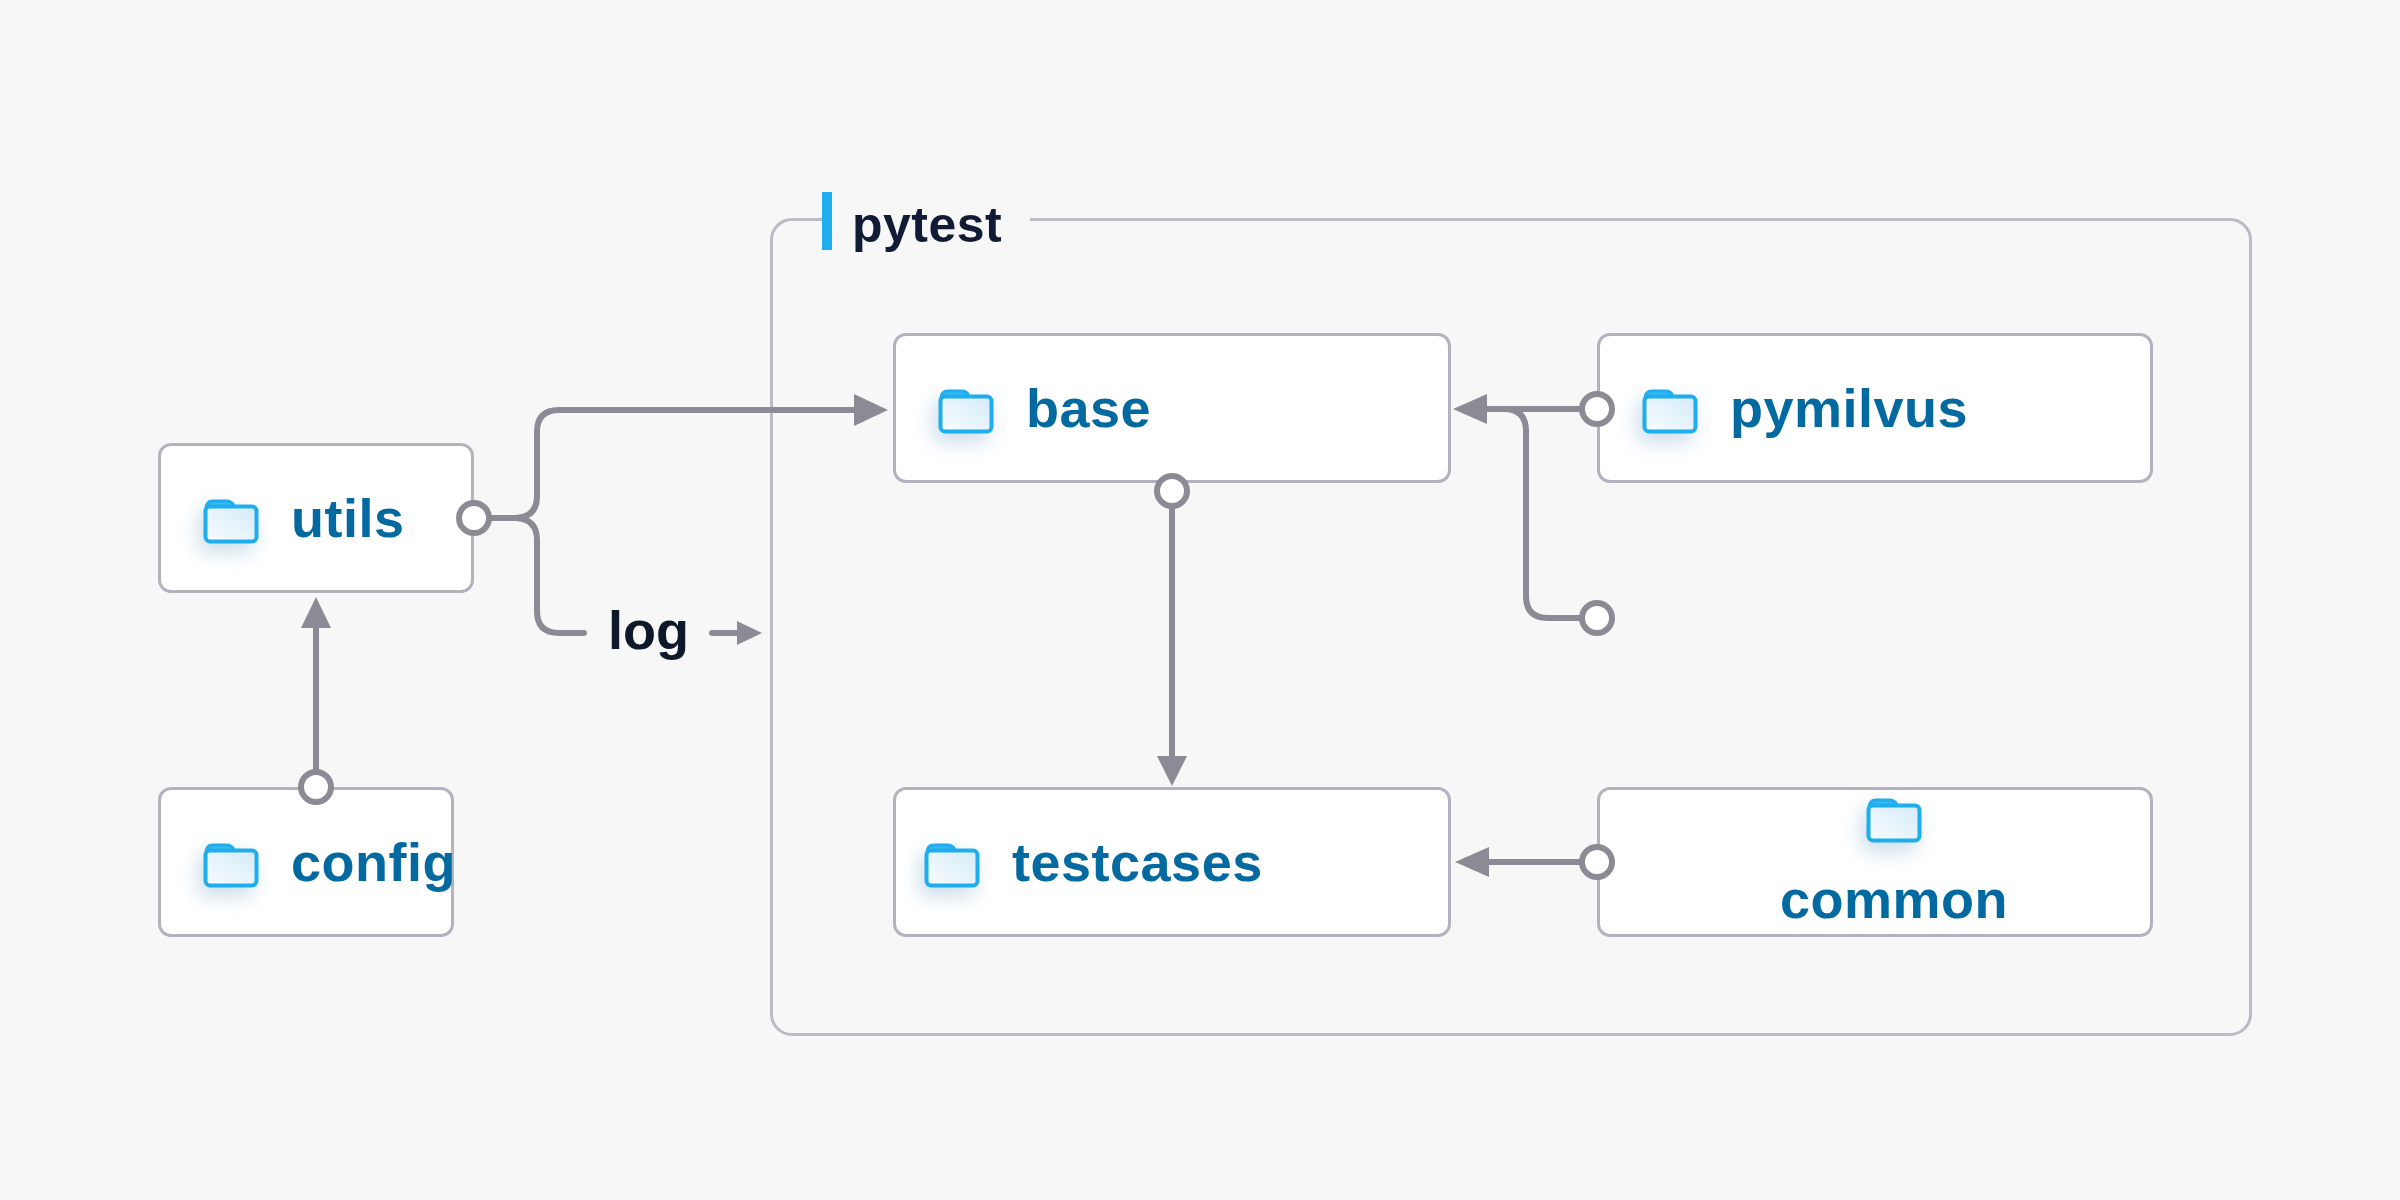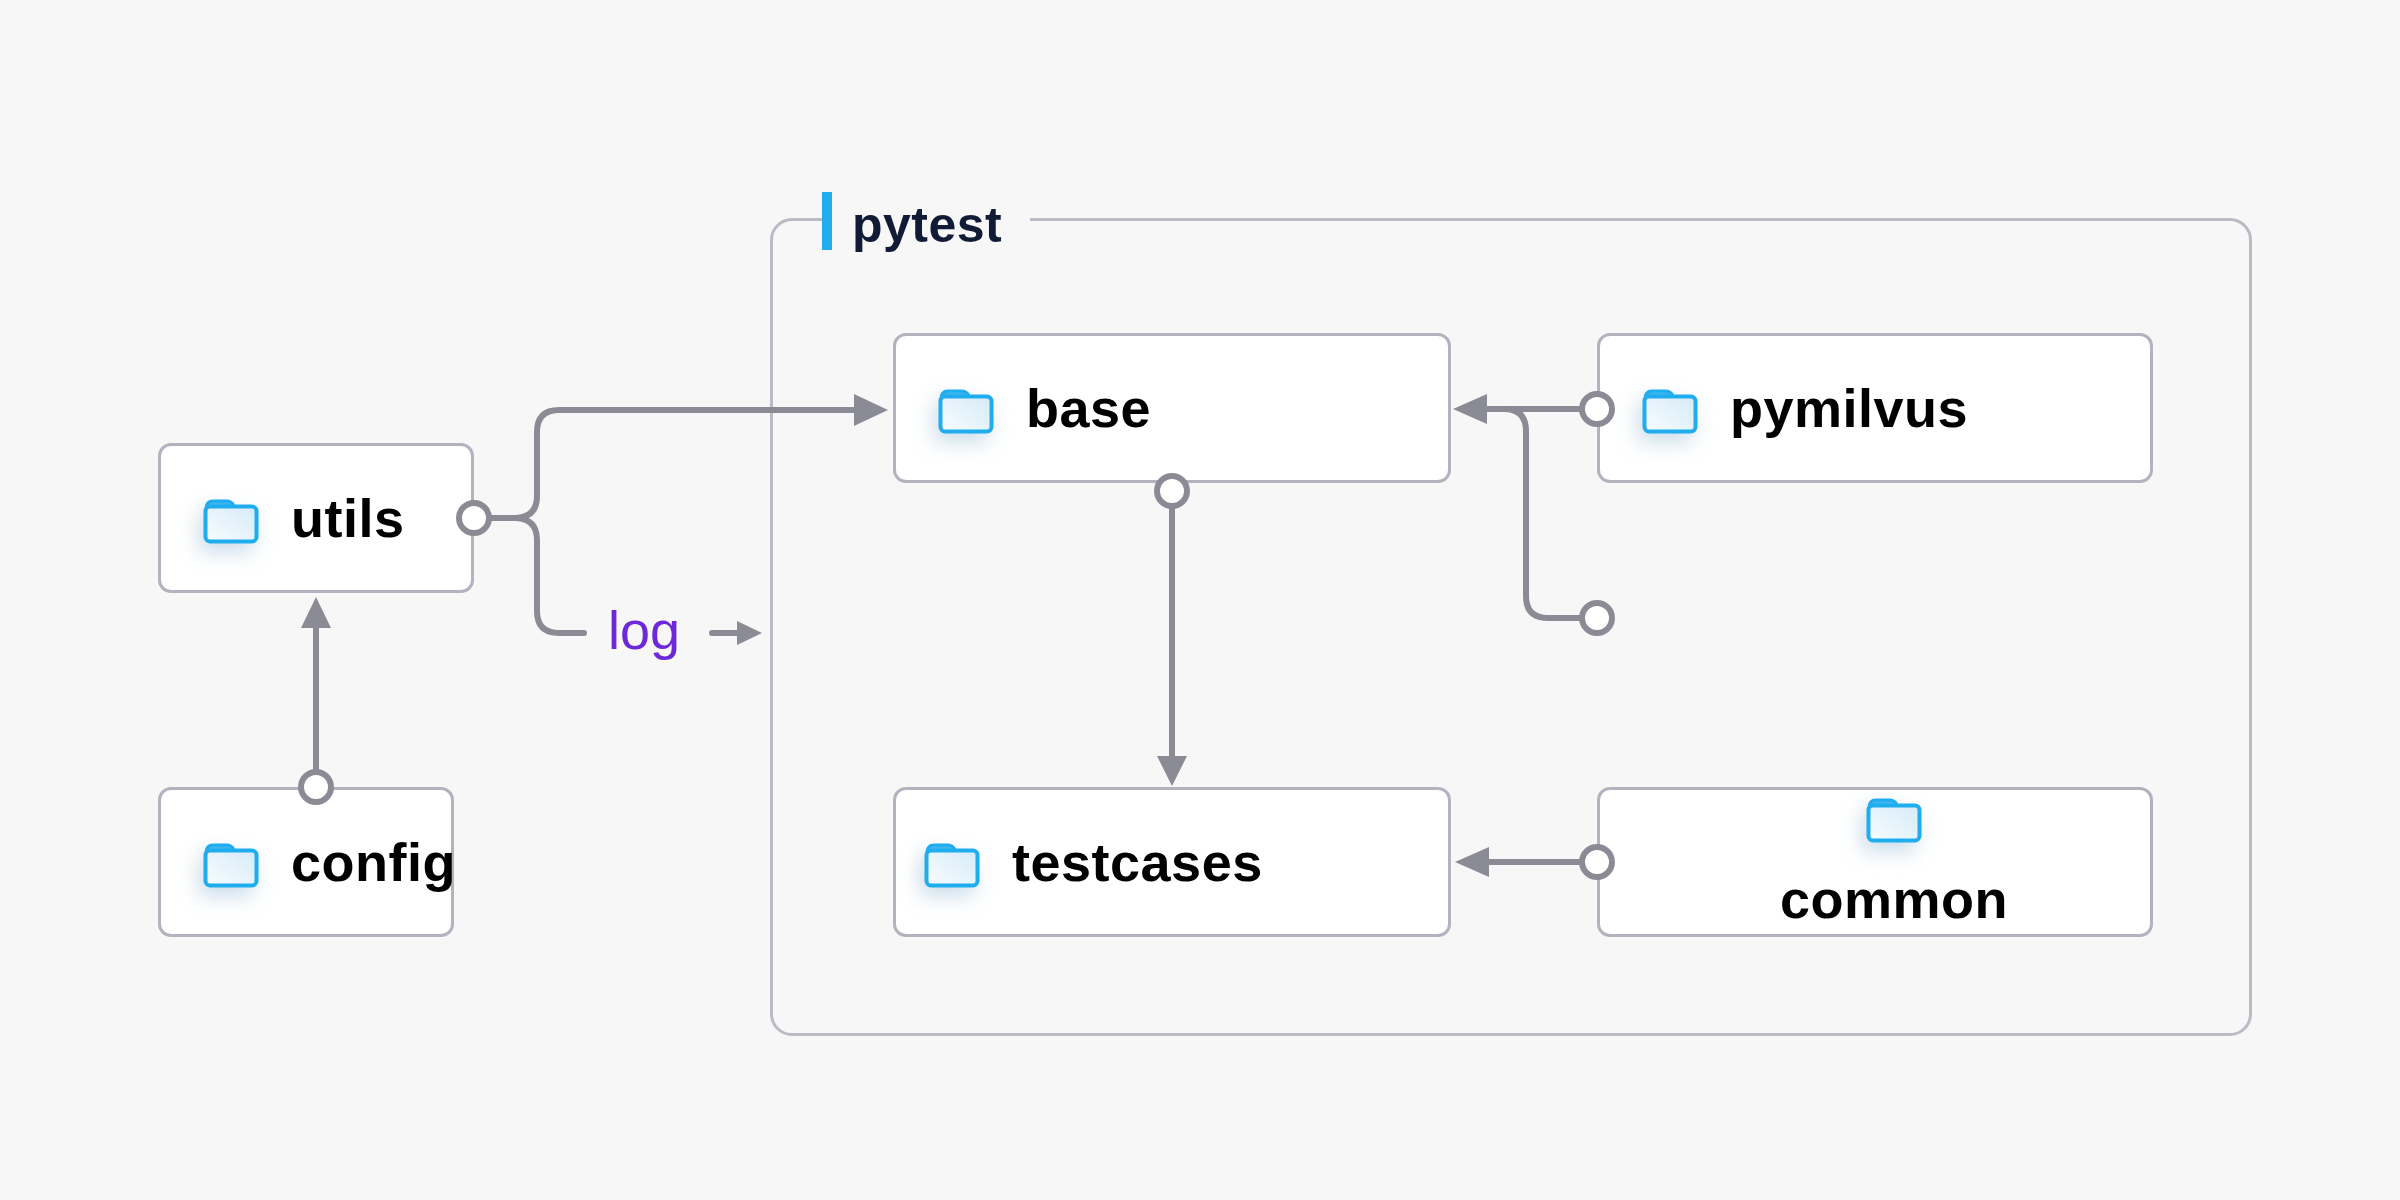--- a/index.html
+++ b/index.html
@@ -58,21 +58,21 @@
     display: flex;
     align-items: center;
     padding-left: 38px;
     gap: 28px;
     box-sizing: border-box;
     z-index: 3;
   }
   .node-label {
     font-size: 54px;
     font-weight: 700;
-    color: #000000;
+    color: #0369a1;
     line-height: 1;
     letter-spacing: 0.5px;
   }
   .folder {
     width: 64px; height: 54px;
     flex: 0 0 auto;
     filter: drop-shadow(-5px 9px 10px rgba(110, 160, 195, 0.35));
   }
 
   #node-utils     { left: 158px;  top: 443px; width: 316px; height: 150px; }
@@ -103,22 +103,22 @@
     fill: #ffffff;
     stroke: #8b8b95;
     stroke-width: 6;
   }
 
   
   .edge-label {
     position: absolute;
     left: 608px; top: 603px;
     font-size: 54px;
-    font-weight: 400;
-    color: #6d28d9;
+    font-weight: 700;
+    color: #0f172a;
     line-height: 1;
     z-index: 4;
     text-align: right;
   }
 </style>
 </head>
 <body>
 
 <div class="canvas">
 

